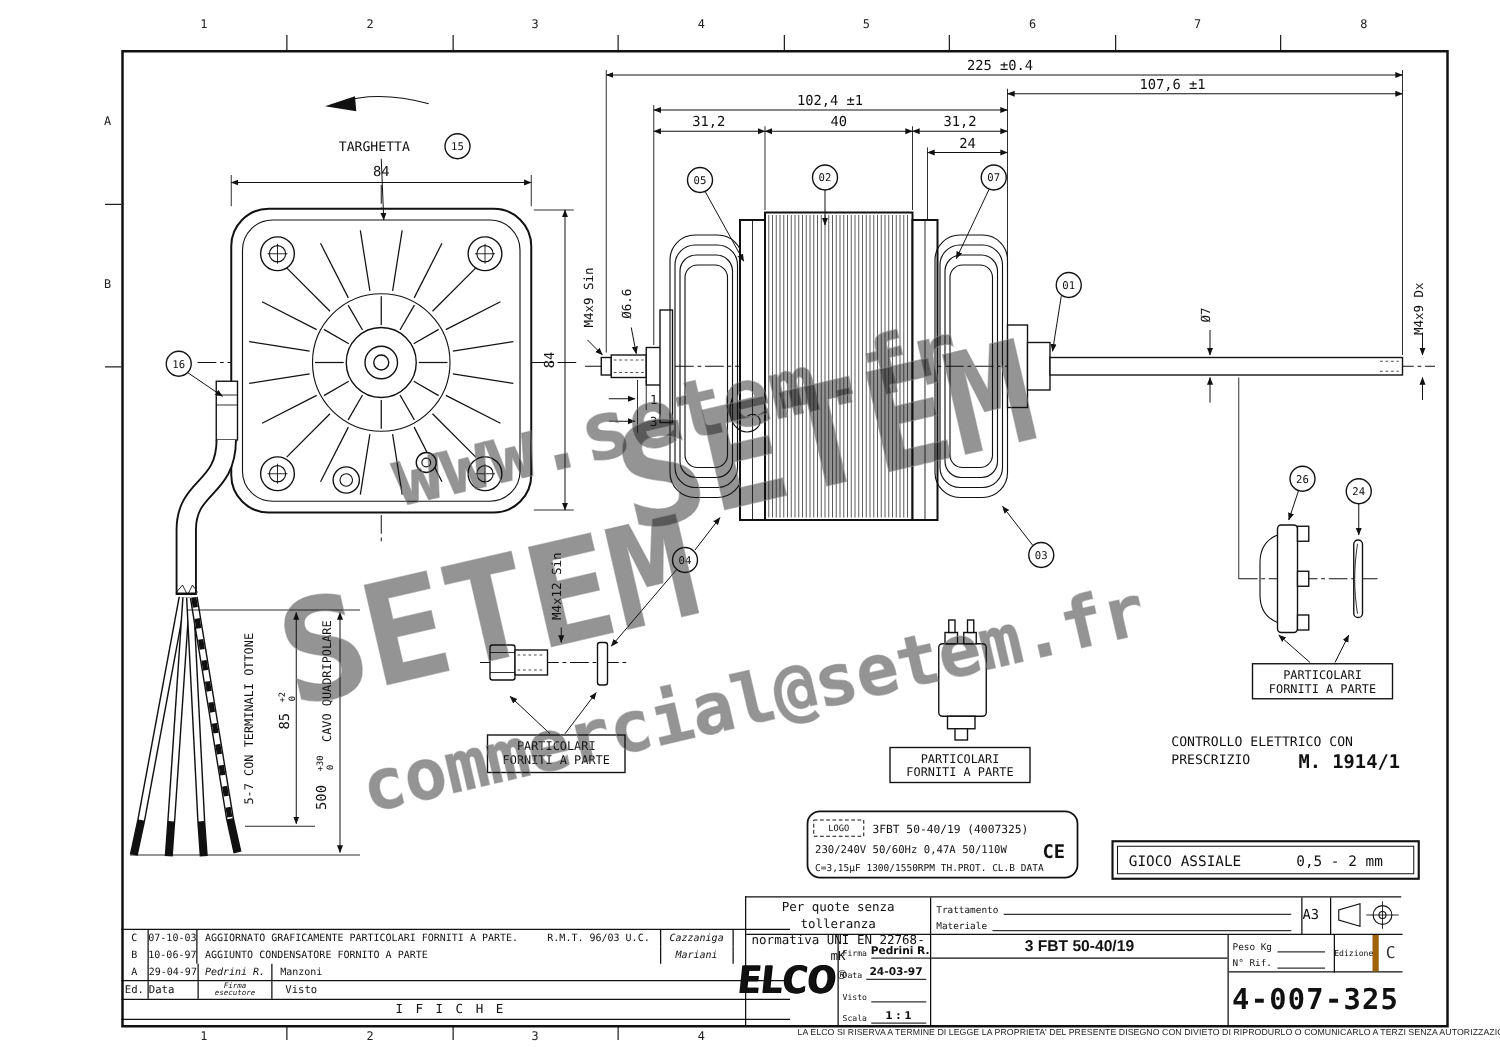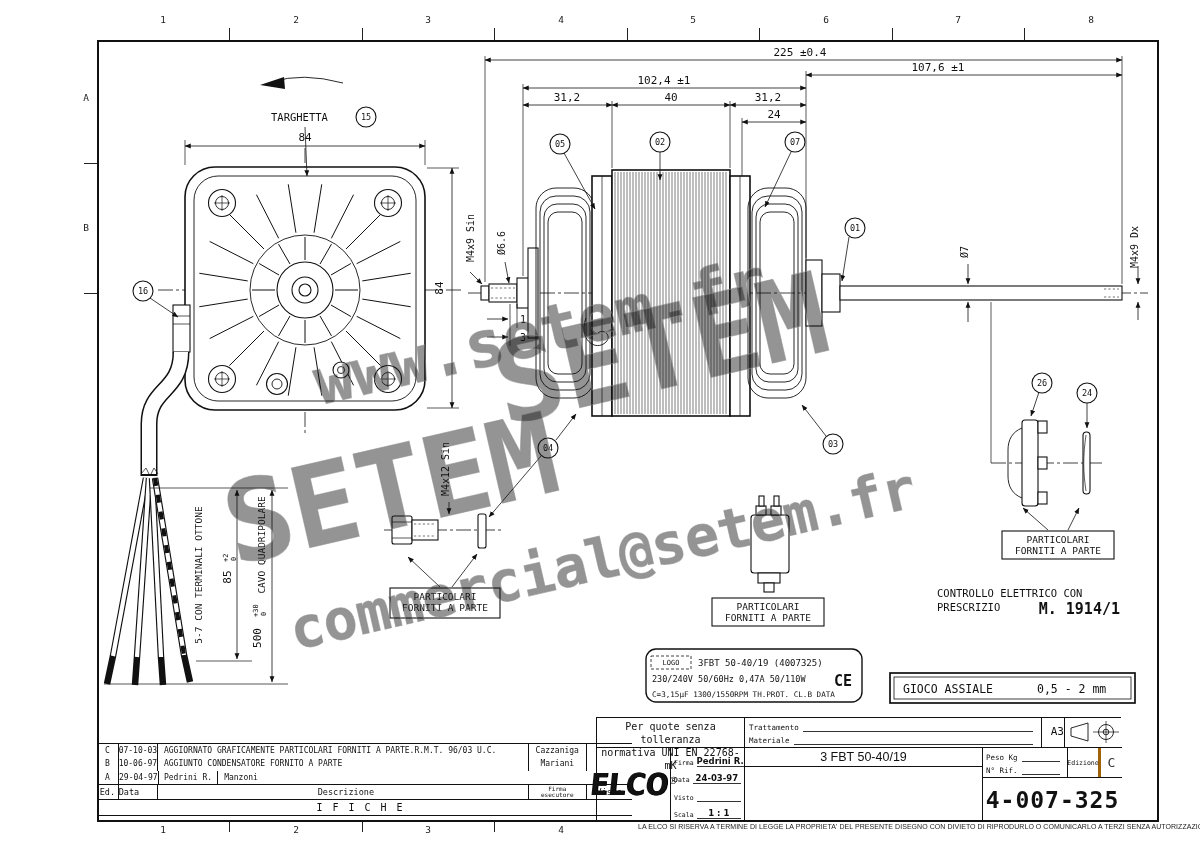--- a/index.html
+++ b/index.html
@@ -22,58 +22,58 @@
   .btxt{font-size:8.5px;text-anchor:middle;}
   .dtxt{font-size:11px;}
   .ntxt{font-size:9.5px;}
   
   #revtable{position:absolute;left:97px;top:743px;width:535px;height:69px;border-top:1.2px solid #111;
             font-size:8px;}
   .rev-row{display:flex;height:13.3px;line-height:13.3px;}
   .rc{border-right:1px solid #111;overflow:hidden;white-space:nowrap;}
   .rc-ed{width:21px;text-align:center;}
   .rc-date{width:39px;text-align:left;}
-  .rc-desc{width:370px;padding-left:6px;display:flex;}
+  .rc-desc{width:370px;padding-left:6px;display:flex;justify-content:space-between;}
   .rc-desc .ref{padding-right:8px;}
-  .rc-firma{width:58px;text-align:center;}
+  .rc-firma{width:58px;text-align:center;font-style:italic;}
   .rc-visto{width:46px;text-align:center;border-right:none;}
   .rev-head{display:flex;height:14px;line-height:14px;border-top:1.8px solid #111;font-size:8.5px;}
   .rev-head .rc-firma{font-size:6px;line-height:6.5px;padding-top:1px;}
   .rev-foot{height:15px;line-height:15px;border-top:1px solid #111;border-bottom:1.8px solid #111;
             text-align:center;font-size:10px;letter-spacing:10px;}
   
   #titleblock{position:absolute;left:596px;top:717px;width:525px;height:103px;
               border-top:1.8px solid #111;border-left:1.8px solid #111;box-sizing:border-box;font-size:8px;}
   .tb{position:absolute;box-sizing:border-box;}
   .tb-tol{left:0;top:0;width:148px;height:30px;border-right:1.2px solid #111;border-bottom:1.6px solid #111;
           text-align:center;font-size:10px;line-height:13px;padding-top:2px;}
   .tb-trat{left:148px;top:0;width:297px;height:30px;border-right:1.2px solid #111;border-bottom:1.6px solid #111;padding:1px 4px;}
   .tb-row{display:flex;align-items:flex-end;height:13px;}
   .tb-row .lbl{font-size:7.5px;margin-right:4px;white-space:nowrap;text-align:center;}
   .tb-row .line{flex:1;border-bottom:.9px solid #333;height:10px;margin-right:4px;}
   .tb-a3{left:445px;top:0;width:23px;height:30px;border-right:1.2px solid #111;border-bottom:1.6px solid #111;
-         text-align:right;line-height:28px;font-size:11px;}
+         text-align:left;line-height:28px;font-size:11px;}
   .tb-sym{left:468px;top:0;width:57px;height:30px;border-bottom:1.6px solid #111;text-align:center;padding-top:2px;}
   .tb-elco{left:0;top:30px;width:74px;height:73px;border-right:1.2px solid #111;display:flex;align-items:center;justify-content:center;}
   .elco{font-family:"DejaVu Sans",sans-serif;font-weight:900;font-size:27px;letter-spacing:0;
         transform:skewX(-6deg) scaleY(1.12);text-shadow:1px 0 #000;}
   .elco sup{font-size:9px;font-weight:400;text-shadow:none;}
   .tb-firma{left:74px;top:30px;width:74px;height:73px;border-right:1.2px solid #111;padding:1px 3px;}
   .tf-row{display:flex;align-items:flex-end;height:17.5px;}
   .tf-row .lbl{font-size:6.5px;margin-right:3px;}
   .tf-row .val{flex:1;border-bottom:.9px solid #333;font-size:8.5px;font-weight:bold;text-align:center;
                font-family:"DejaVu Sans",sans-serif;white-space:nowrap;}
   .tb-title{left:148px;top:30px;width:238px;height:73px;border-right:1.2px solid #111;
             font-family:"Liberation Sans","DejaVu Sans",sans-serif;}
   .tt1{height:19px;line-height:20px;text-align:center;font-weight:bold;font-size:12.5px;border-bottom:1px solid #111;
        letter-spacing:-.3px;white-space:nowrap;}
-  .tt2{height:18px;line-height:18px;text-align:center;font-weight:normal;font-size:12.5px;border-bottom:1px solid #111;}
+  .tt2{height:18px;line-height:18px;text-align:center;font-weight:bold;font-size:12.5px;border-bottom:1px solid #111;}
   .tb-peso{left:386px;top:30px;width:85px;height:30px;border-right:1.2px solid #111;border-bottom:1.2px solid #111;padding:1px 3px;}
   .tb-ediz{left:471px;top:30px;width:54px;height:30px;border-bottom:1.2px solid #111;display:flex;}
-  .tb-ediz .lbl{width:30px;font-size:6.5px;display:flex;align-items:center;justify-content:center;border-right:3px solid #a16207;}
+  .tb-ediz .lbl{width:30px;font-size:6.5px;display:flex;align-items:center;justify-content:center;border-right:5px solid #a16207;}
   .tb-ediz .val{flex:1;display:flex;align-items:center;justify-content:center;font-size:13px;color:#333;}
   .tb-num{left:386px;top:60px;width:139px;height:43px;display:flex;align-items:center;justify-content:center;
           font-size:23px;font-weight:bold;letter-spacing:1px;}
   #disclaimer{position:absolute;left:638px;top:823px;width:560px;font-size:7px;letter-spacing:.05px;
               font-family:"Liberation Sans",sans-serif;color:#222;white-space:nowrap;}
 </style>
 </head>
 <body>
 
 <div id="sheet">
@@ -503,21 +503,20 @@
     </div>
     <div class="rev-row">
       <div class="rc rc-ed">A</div>
       <div class="rc rc-date">29-04-97</div>
       <div class="rc rc-firma">Pedrini R.</div>
       <div class="rc rc-visto">Manzoni</div>
     </div>
     <div class="rev-head">
       <div class="rc rc-ed">Ed.</div>
       <div class="rc rc-date">Data</div>
-      <div class="rc rc-desc" style="justify-content:center;">Descrizione</div>
       <div class="rc rc-firma"><span>Firma</span><br><span>esecutore</span></div>
       <div class="rc rc-visto">Visto</div>
     </div>
     <div class="rev-foot">IFICHE</div>
   </div>
 
   <div id="titleblock">
     <div class="tb tb-tol">
       <div>Per quote senza tolleranza</div>
       <div>normativa UNI EN 22768-mK</div>

